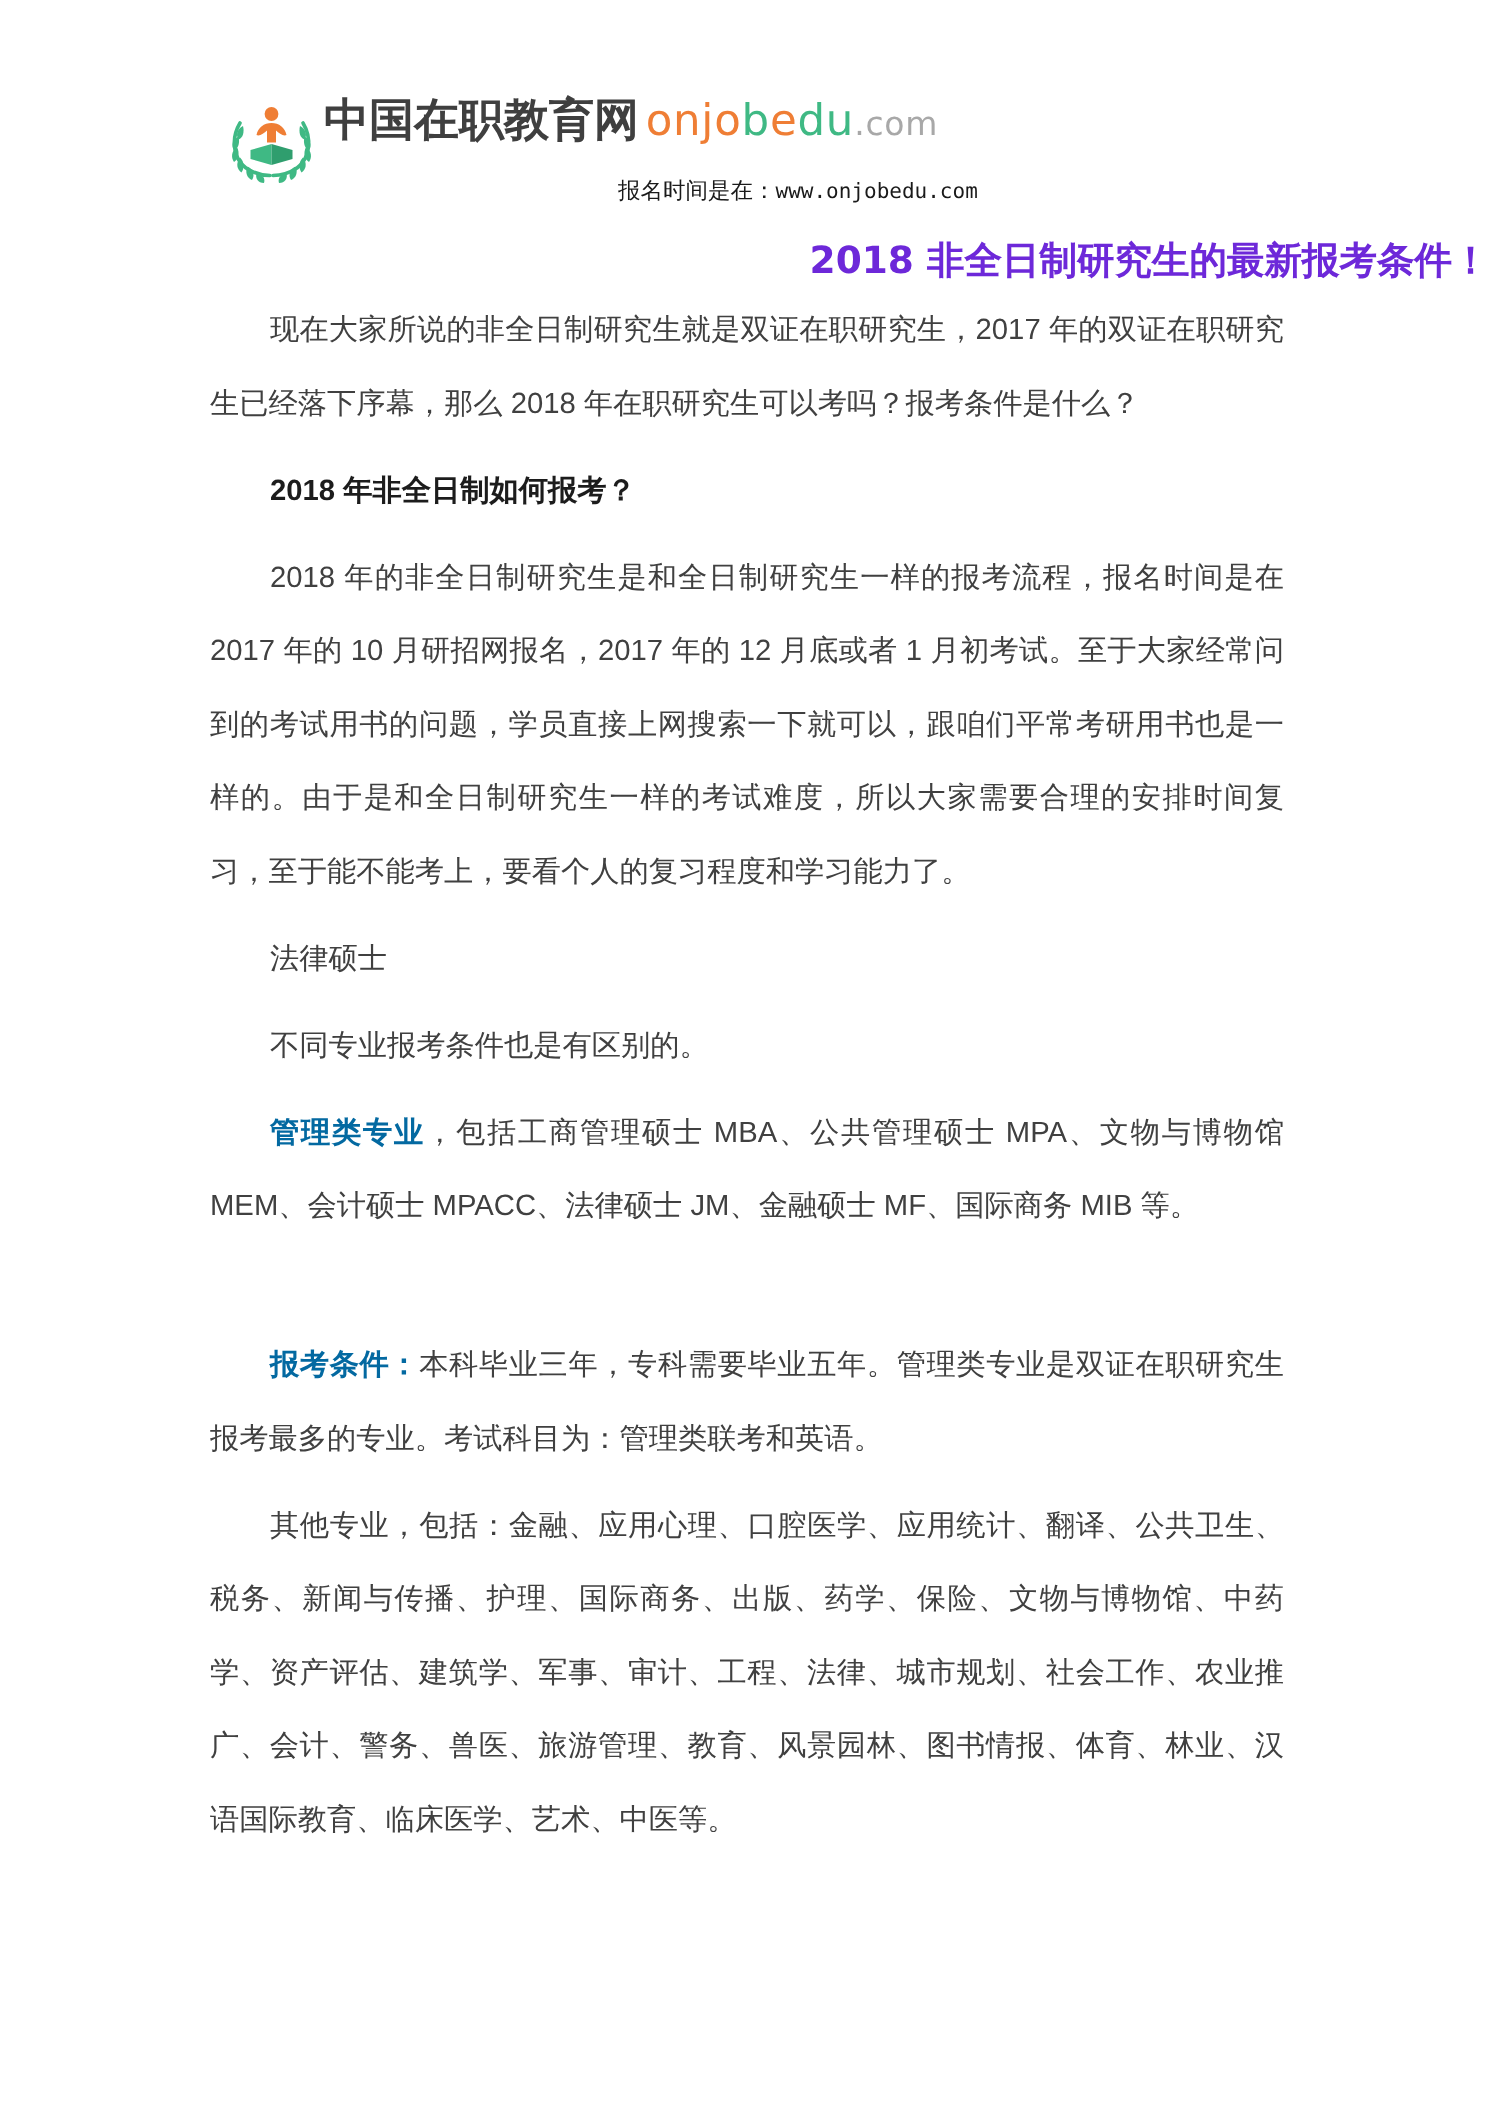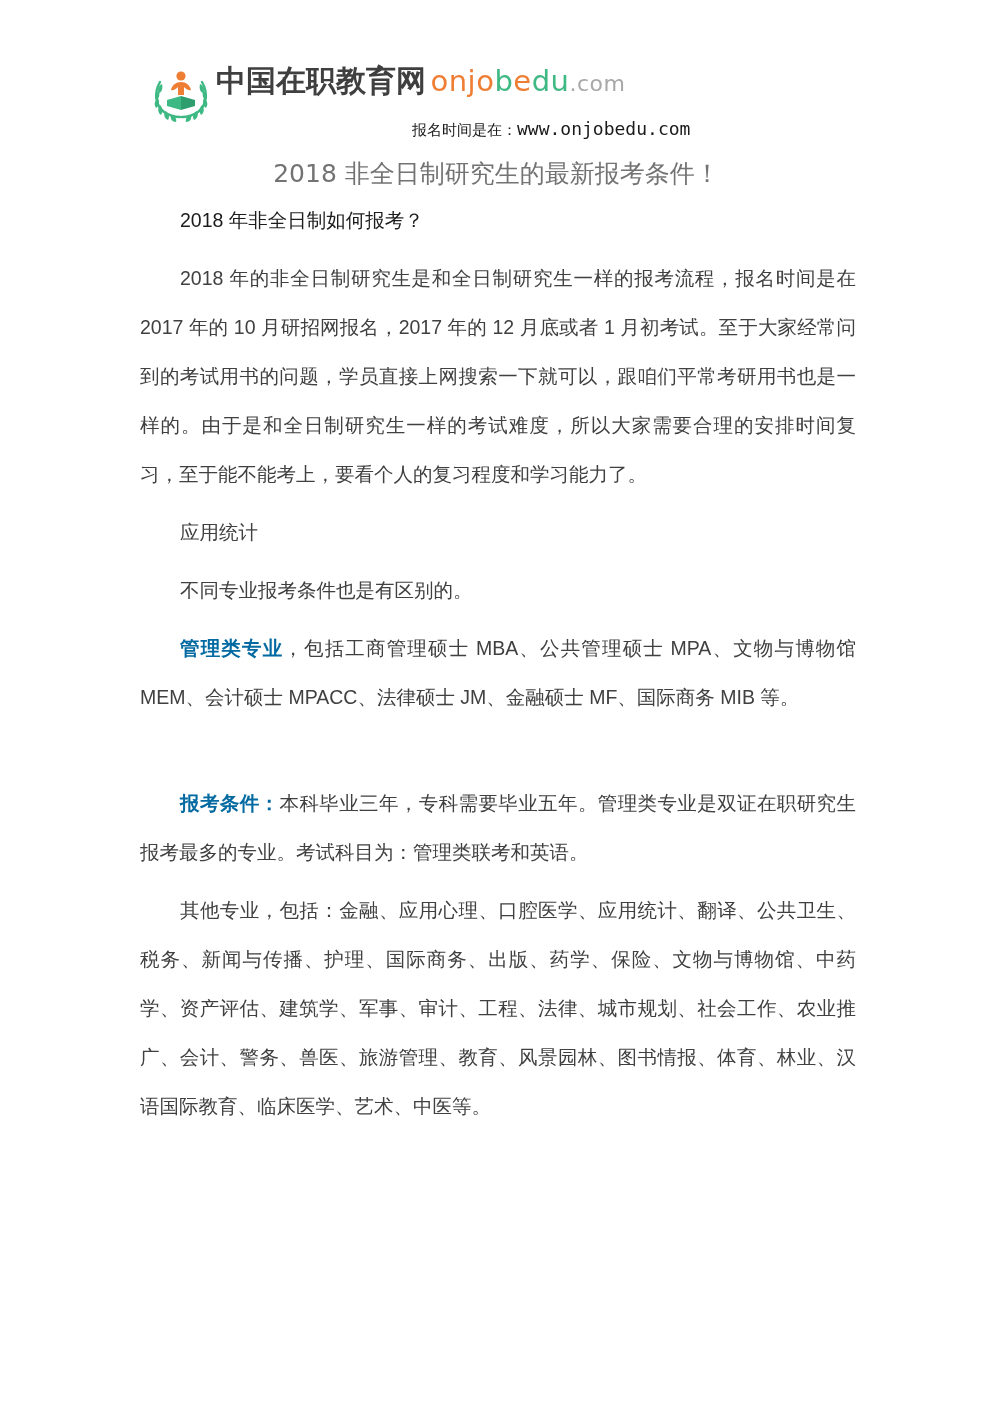--- a/index.html
+++ b/index.html
@@ -78,34 +78,34 @@
     left: 262px;
     top: 56px;
     font-family: "DejaVu Sans", "Liberation Sans", sans-serif;
     font-size: 15px;
     color: #1a1a1a;
     white-space: nowrap;
     letter-spacing: 0px;
   }
   .watermark .url {
     font-family: "DejaVu Sans Mono", "Liberation Mono", monospace;
-    font-size: 18px;
+    font-size: 14px;
   }
 
   
   .doc-title {
     position: absolute;
     left: 0;
     top: 140px;
     width: 993px;
-    text-align: center;
+    text-align: right;
     font-family: "DejaVu Sans", "Liberation Sans", sans-serif;
     font-size: 25px;
-    font-weight: normal;
-    color: #737373;
+    font-weight: bold;
+    color: #6d28d9;
     letter-spacing: 0px;
   }
 
   
   .content {
     position: absolute;
     left: 140px;
     top: 196px;
     width: 716px;
   }
@@ -118,21 +118,21 @@
     text-justify: inter-ideograph;
     letter-spacing: 0px;
   }
   p.indent {
     text-indent: 40px;
   }
   p.heading {
     margin: 0 0 9px 0;
     font-size: 19.5px;
     line-height: 49px;
-    font-weight: normal;
+    font-weight: bold;
     color: #1c1c1c;
     text-indent: 40px;
   }
   .b {
     font-weight: bold;
     color: #0369a1;
   }
   .gap {
     height: 48px;
   }
@@ -176,26 +176,27 @@
       </span>
     </div>
 
     <div class="watermark"><span>报名时间是在：</span><span class="url">www.onjobedu.com</span></div>
   </div>
 
   <h1 class="doc-title">2018 非全日制研究生的最新报考条件！</h1>
 
   <div class="content">
 
+    <p class="para indent">现在大家所说的非全日制研究生就是双证在职研究生，2017 年的双证在职研究生已经落下序幕，那么 2018 年在职研究生可以考吗？报考条件是什么？</p>
 
     <p class="heading">2018 年非全日制如何报考？</p>
 
     <p class="para indent">2018 年的非全日制研究生是和全日制研究生一样的报考流程，报名时间是在 2017 年的 10 月研招网报名，2017 年的 12 月底或者 1 月初考试。至于大家经常问到的考试用书的问题，学员直接上网搜索一下就可以，跟咱们平常考研用书也是一样的。由于是和全日制研究生一样的考试难度，所以大家需要合理的安排时间复习，至于能不能考上，要看个人的复习程度和学习能力了。</p>
 
-    <p class="para indent">应用统计</p>
+    <p class="para indent">法律硕士</p>
 
     <p class="para indent">不同专业报考条件也是有区别的。</p>
 
     <p class="para indent"><span class="b">管理类专业</span><span>，包括工商管理硕士 MBA、公共管理硕士 MPA、文物与博物馆 MEM、会计硕士 MPACC、法律硕士 JM、金融硕士 MF、国际商务 MIB 等。</span></p>
 
     <div class="gap"></div>
 
     <p class="para indent"><span class="b">报考条件：</span><span>本科毕业三年，专科需要毕业五年。管理类专业是双证在职研究生报考最多的专业。考试科目为：管理类联考和英语。</span></p>
 
     <p class="para indent">其他专业，包括：金融、应用心理、口腔医学、应用统计、翻译、公共卫生、税务、新闻与传播、护理、国际商务、出版、药学、保险、文物与博物馆、中药学、资产评估、建筑学、军事、审计、工程、法律、城市规划、社会工作、农业推广、会计、警务、兽医、旅游管理、教育、风景园林、图书情报、体育、林业、汉语国际教育、临床医学、艺术、中医等。</p>

